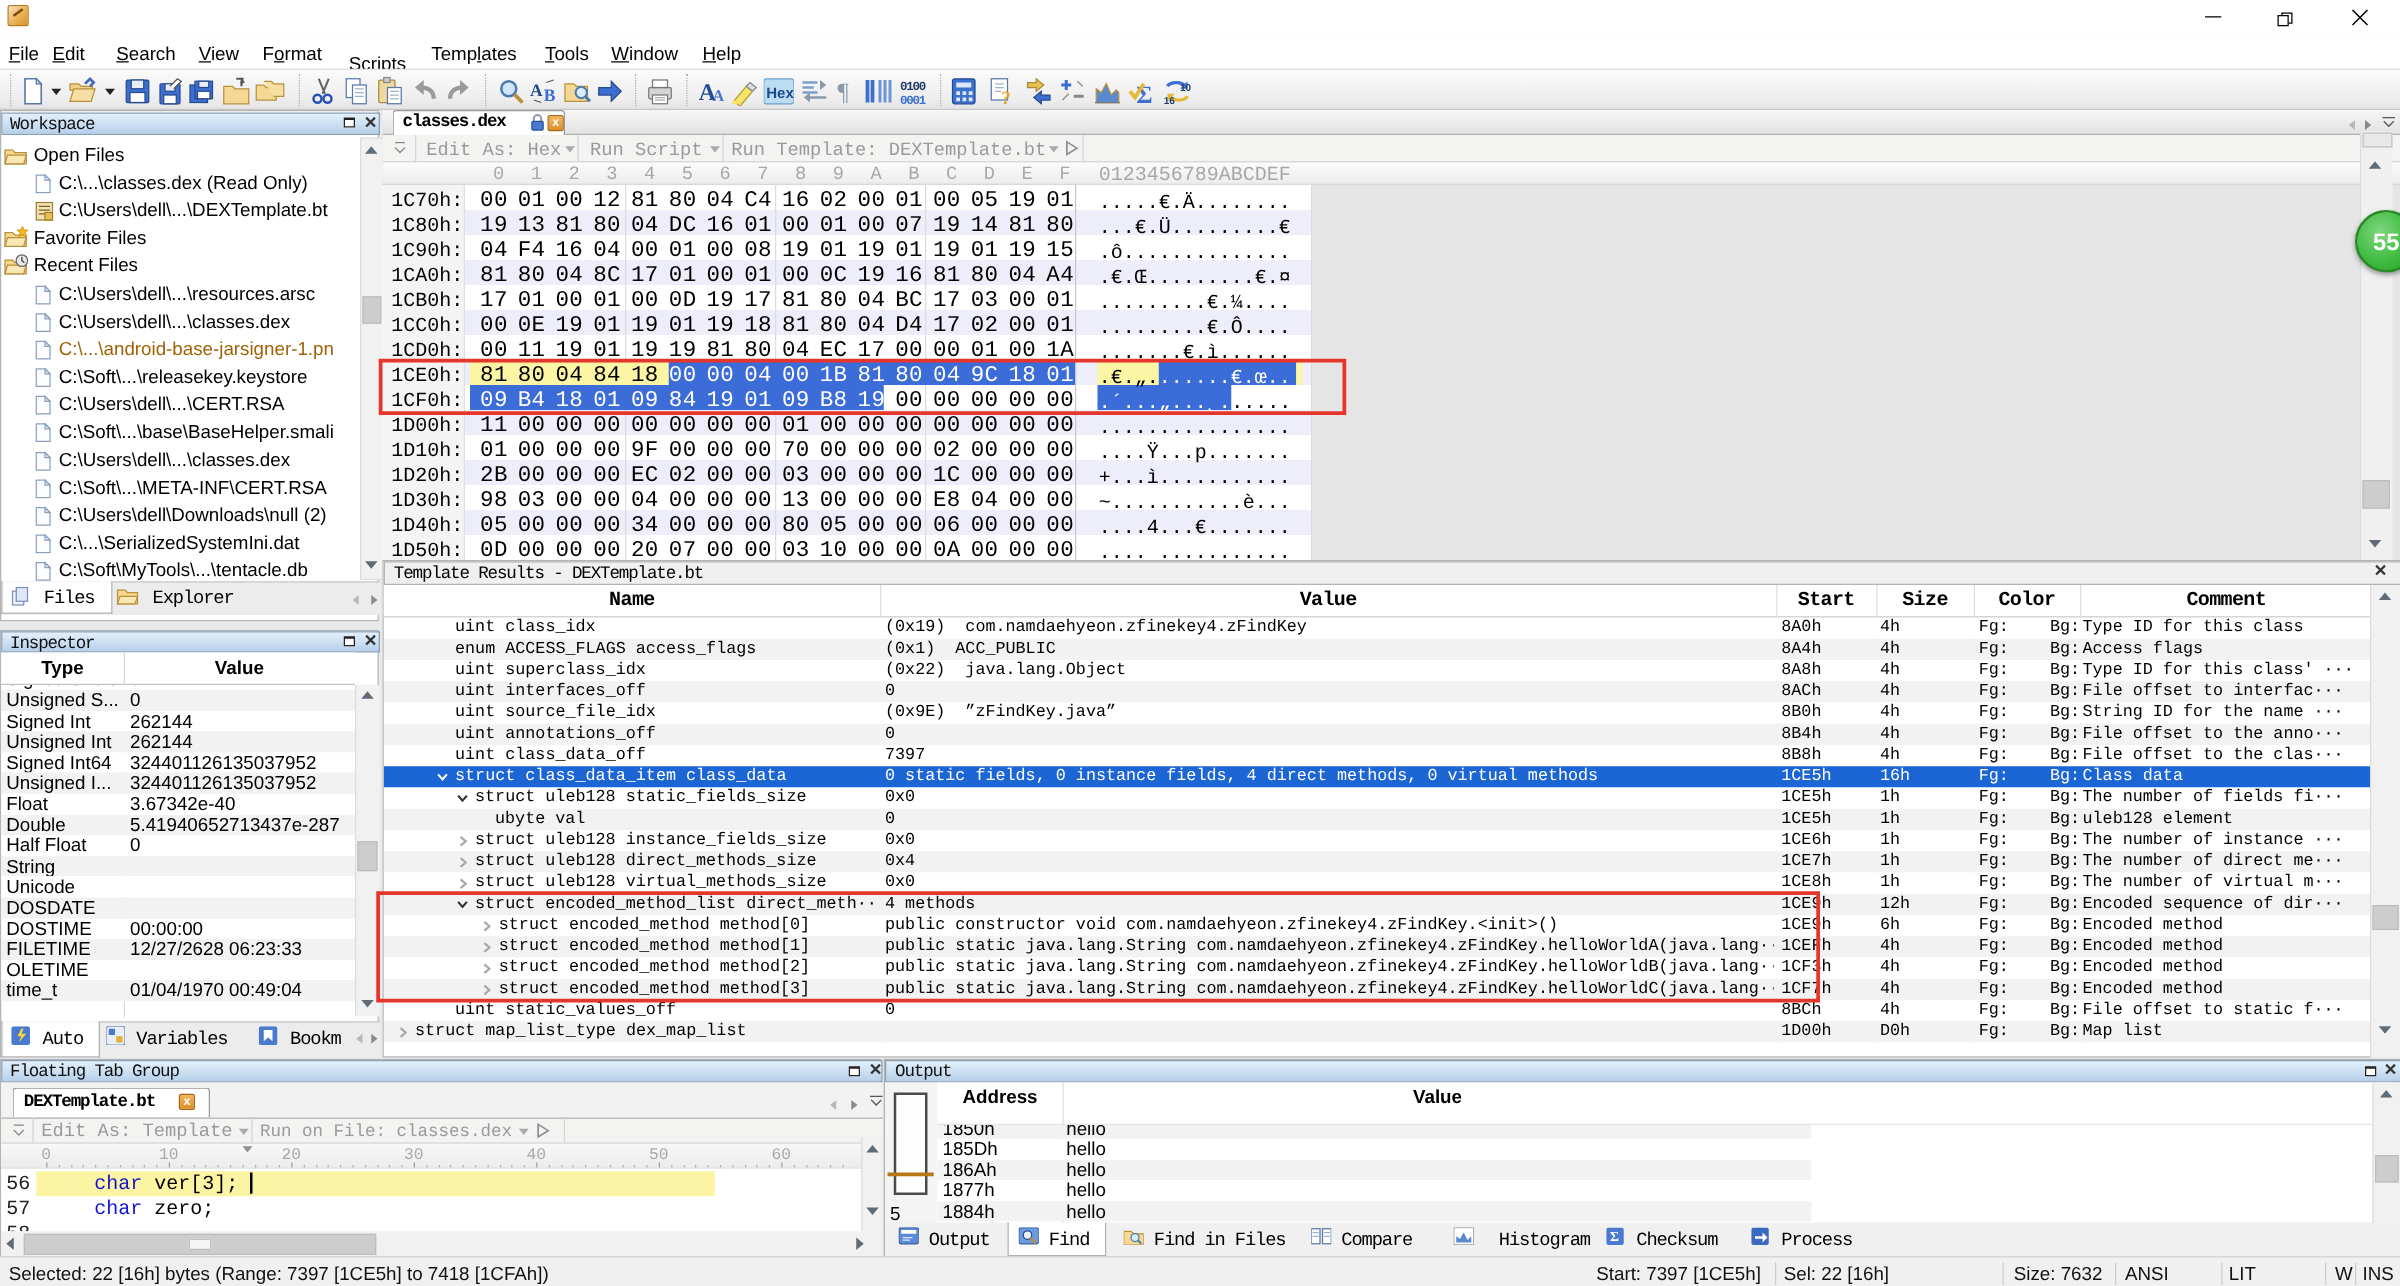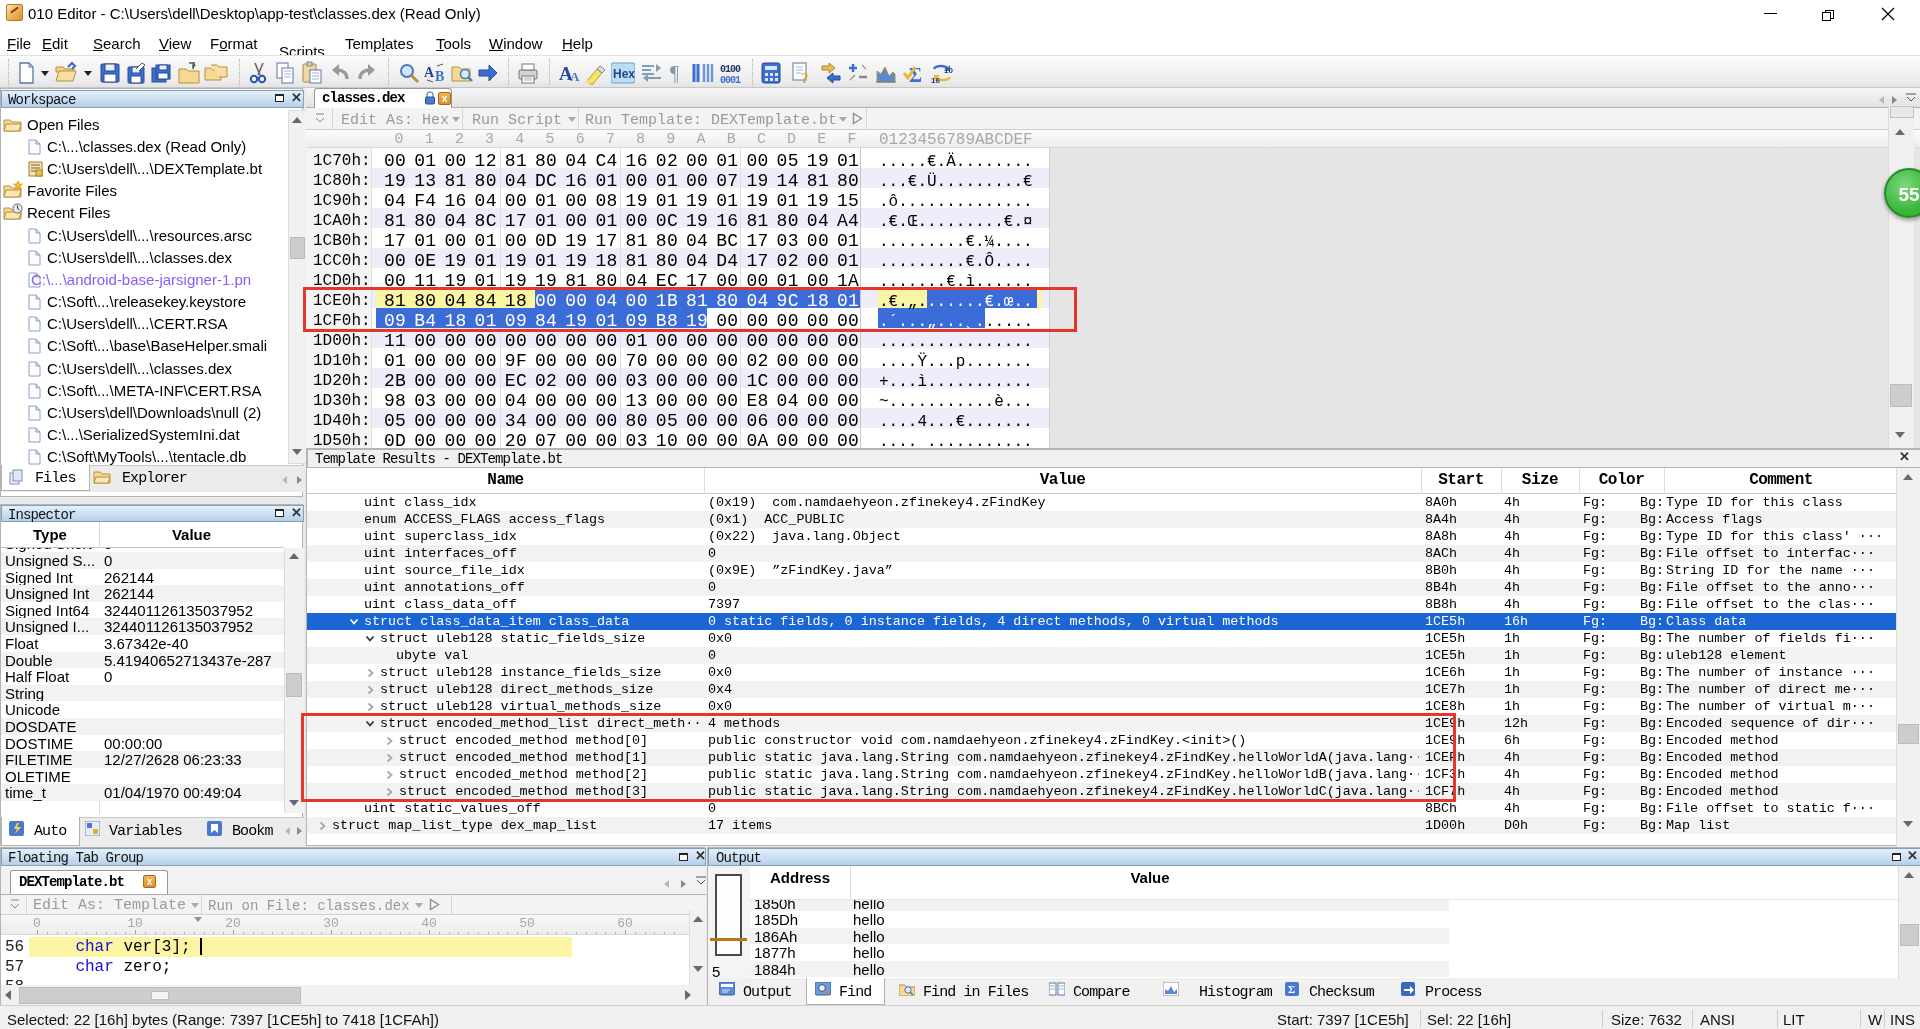--- a/index.html
+++ b/index.html
@@ -19,21 +19,20 @@
 .arrow-dn{width:0;height:0;border-left:5px solid transparent;border-right:5px solid transparent;border-top:6px solid #5f6b77;}
 .arrow-l{width:0;height:0;border-top:5px solid transparent;border-bottom:5px solid transparent;border-right:6px solid #5f6b77;}
 .arrow-rr{width:0;height:0;border-top:5px solid transparent;border-bottom:5px solid transparent;border-left:6px solid #5f6b77;}
 .closex{font-family:"Liberation Sans";font-weight:bold;color:#333;font-size:13px;line-height:11px;}
 </style></head>
 <body>
 <div style="left:0px;top:0px;width:1920px;height:27px;background:#ffffff;">
     <div style="left:6px;top:4px;width:17px;height:17px;background:linear-gradient(135deg,#f7e3c4 0%,#eeb963 45%,#d98f2b 100%);border:1px solid #b87d20;border-radius:2px;">
       <div style="left:3px;top:4px;width:9px;height:2px;background:#7a4b0e;transform:rotate(-35deg);"></div>
     </div>
-    <div style="left:28px;top:5px;width:900px;height:18px;font-size:15px;color:#000;">010 Editor - C:\Users\dell\Desktop\app-test\classes.dex (Read Only)</div>
     <div style="left:1764px;top:13px;width:13px;height:1px;background:#000;"></div>
     <div style="left:1825px;top:10px;width:9px;height:9px;border:1px solid #000;background:#fff;"></div>
     <div style="left:1822px;top:12px;width:9px;height:9px;border:1px solid #000;background:#fff;"></div>
     <div style="left:1881px;top:7px;width:14px;height:14px;">
       <svg width="14" height="14" style="position:absolute">
         <path d="M1 1 L13 13 M13 1 L1 13" stroke="#000" stroke-width="1.2"></path>
       </svg>
     </div>
   </div>
 <div style="left:0px;top:27px;width:1920px;height:28px;background:#ffffff;">
@@ -335,21 +334,21 @@
         <path d="M8 1l4 4H8z" fill="#dce6f4" stroke="#8aa0c0"></path>
       </svg>
     </div>
     <div style="left:46px;top:160px;height:18px;font-size:15px;color:#000;white-space:pre;">C:\Users\dell\...\classes.dex</div>
     <div style="left:27px;top:183px;width:20px;height:16px;">
       <svg width="13" height="16" viewBox="0 0 13 16" style="position:absolute;left:0;top:0;">
         <path d="M1 1h7l4 4v10H1z" fill="#fdfdff" stroke="#8aa0c0"></path>
         <path d="M8 1l4 4H8z" fill="#dce6f4" stroke="#8aa0c0"></path>
       </svg>
     </div>
-    <div style="left:30px;top:182px;height:18px;font-size:15px;color:#8b5cf6;white-space:pre;">C:\...\android-base-jarsigner-1.pn</div>
+    <div style="left:46px;top:182px;height:18px;font-size:15px;color:#a16207;white-space:pre;">C:\...\android-base-jarsigner-1.pn</div>
     <div style="left:27px;top:205px;width:20px;height:16px;">
       <svg width="13" height="16" viewBox="0 0 13 16" style="position:absolute;left:0;top:0;">
         <path d="M1 1h7l4 4v10H1z" fill="#fdfdff" stroke="#8aa0c0"></path>
         <path d="M8 1l4 4H8z" fill="#dce6f4" stroke="#8aa0c0"></path>
       </svg>
     </div>
     <div style="left:46px;top:204px;height:18px;font-size:15px;color:#000;white-space:pre;">C:\Soft\...\releasekey.keystore</div>
     <div style="left:27px;top:227px;width:20px;height:16px;">
       <svg width="13" height="16" viewBox="0 0 13 16" style="position:absolute;left:0;top:0;">
         <path d="M1 1h7l4 4v10H1z" fill="#fdfdff" stroke="#8aa0c0"></path>
@@ -1103,21 +1102,20 @@
       <div style="left:1197px;top:306px;width:74px;height:17px;font-size:13.4px;line-height:17px;color:#000;white-space:pre;overflow:hidden;font-family:'Liberation Mono',monospace;">4h</div>
       <div style="left:1276px;top:306px;width:80px;height:17px;font-size:13.4px;line-height:17px;color:#000;white-space:pre;overflow:hidden;font-family:'Liberation Mono',monospace;">Fg:<span style="position:absolute;left:57px;">Bg:</span></div>
       <div style="left:1359px;top:306px;width:228px;height:17px;font-size:13.4px;line-height:17px;color:#000;white-space:pre;overflow:hidden;font-family:'Liberation Mono',monospace;">File offset to static f···</div>
       <div class="stripe1" style="left:0px;top:323px;width:1589px;height:17px;"></div>
       <div style="left:12px;top:327px;width:8px;height:10px;">
         <svg width="8" height="10" style="position:absolute">
           <path d="M1.5 1.5L5.5 5 1.5 8.5" stroke="#a8a8a8" stroke-width="1.8" fill="none"></path>
         </svg>
       </div>
       <div style="left:25px;top:323px;width:370px;height:17px;font-size:13.4px;line-height:17px;color:#000;white-space:pre;overflow:hidden;font-family:'Liberation Mono',monospace;">struct map_list_type dex_map_list</div>
-      <div style="left:401px;top:323px;width:711px;height:17px;font-size:13.4px;line-height:17px;color:#000;white-space:pre;overflow:hidden;font-family:'Liberation Mono',monospace;">17 items</div>
       <div style="left:1118px;top:323px;width:74px;height:17px;font-size:13.4px;line-height:17px;color:#000;white-space:pre;overflow:hidden;font-family:'Liberation Mono',monospace;">1D00h</div>
       <div style="left:1197px;top:323px;width:74px;height:17px;font-size:13.4px;line-height:17px;color:#000;white-space:pre;overflow:hidden;font-family:'Liberation Mono',monospace;">D0h</div>
       <div style="left:1276px;top:323px;width:80px;height:17px;font-size:13.4px;line-height:17px;color:#000;white-space:pre;overflow:hidden;font-family:'Liberation Mono',monospace;">Fg:<span style="position:absolute;left:57px;">Bg:</span></div>
       <div style="left:1359px;top:323px;width:228px;height:17px;font-size:13.4px;line-height:17px;color:#000;white-space:pre;overflow:hidden;font-family:'Liberation Mono',monospace;">Map list</div>
     </div>
     <div class="sb" style="left:1589px;top:19px;width:25px;height:379px;border-left:1px solid #dcdcdc;"></div>
     <div class="arrow-u" style="left:1596px;top:25px;width:0px;height:0px;"></div>
     <div class="sbthumb" style="left:1591px;top:275px;width:21px;height:20px;"></div>
     <div class="arrow-dn" style="left:1596px;top:372px;width:0px;height:0px;"></div>
   </div>

